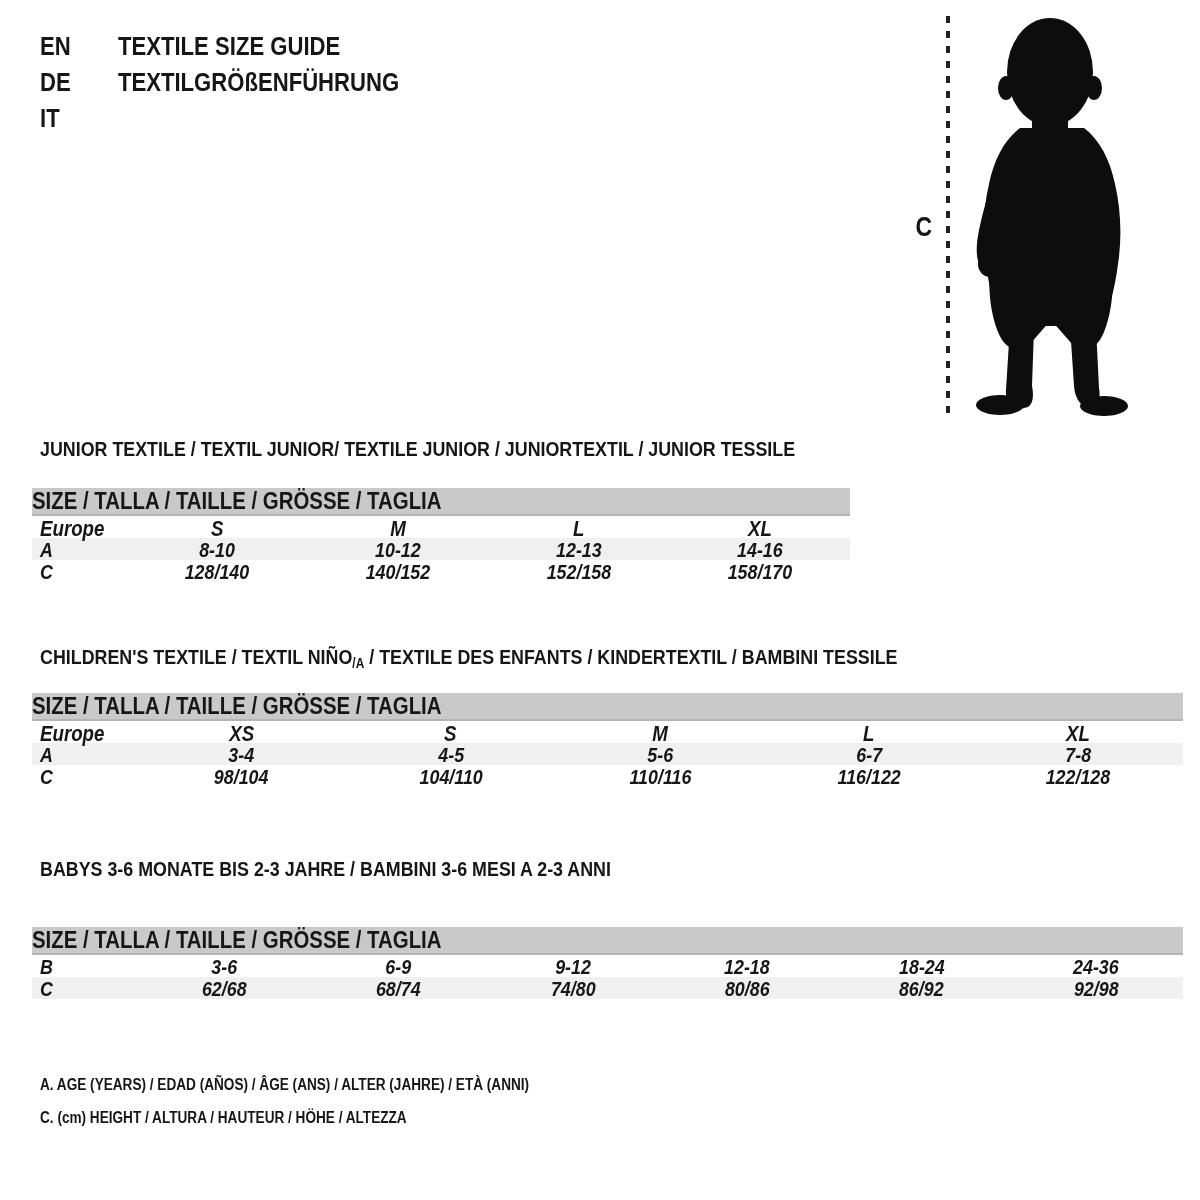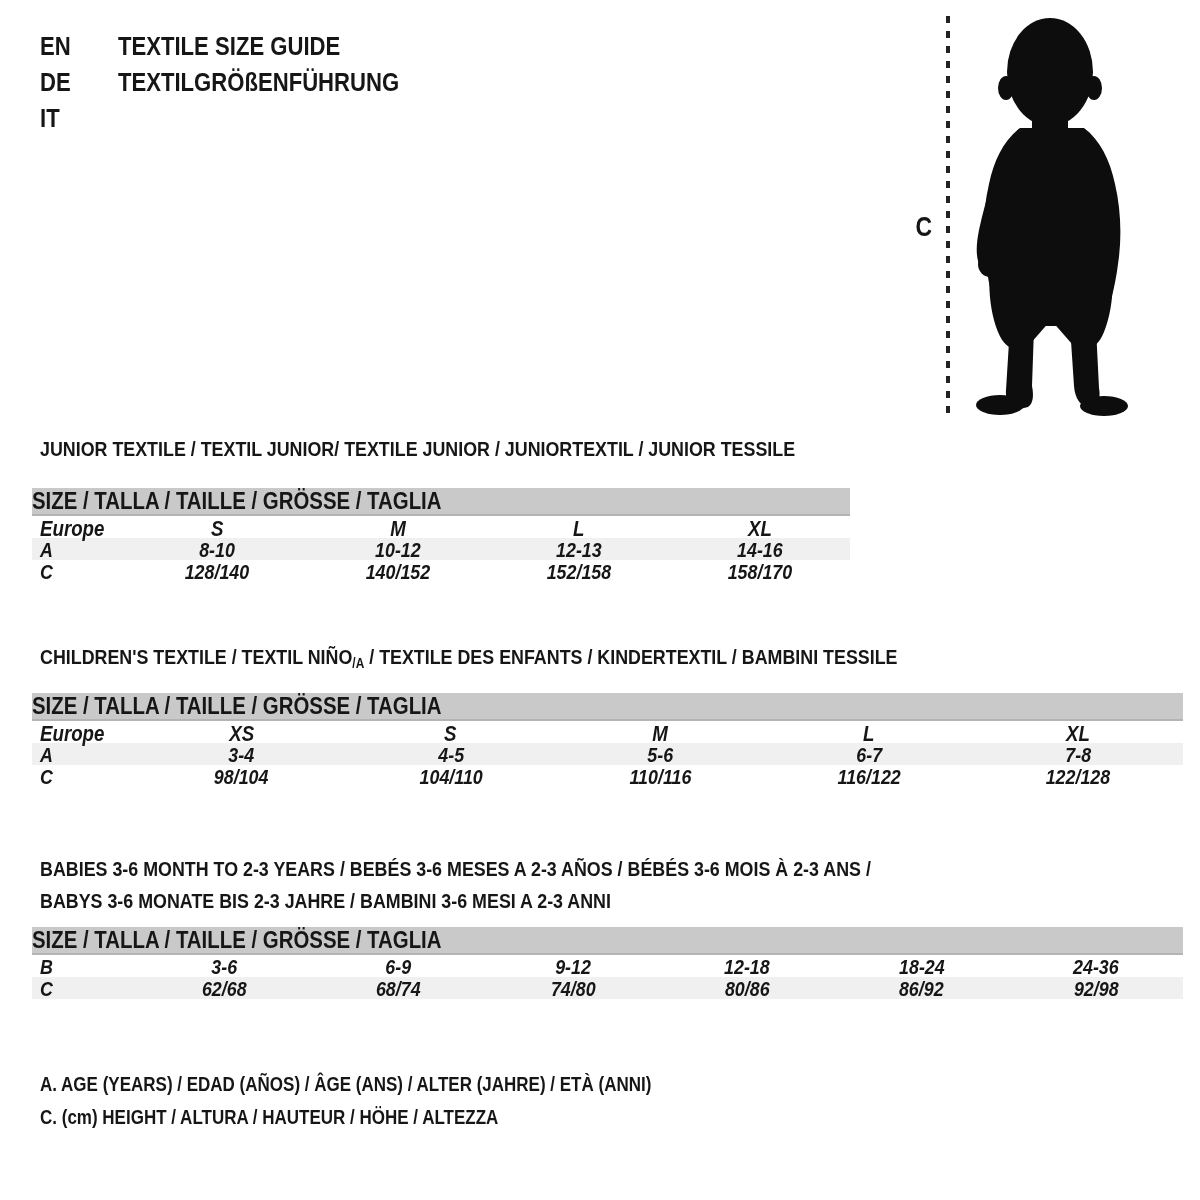--- a/index.html
+++ b/index.html
@@ -43,21 +43,21 @@
   .trow  { display:flex; align-items:flex-start; height:22px; font-size:21px;font-style:italic; }
   .trow.shaded { background:#f0f0f0; }
   .trow.europe { font-size:22px; }
   .tlabel { box-sizing:border-box; padding-left:8px; text-align:left; }
   .t-junior .tlabel   { width:95px;  }
   .t-children .tlabel { width:105px; }
   .t-babies .tlabel   { width:105px; }
   .tcell { flex:1; text-align:center; }
 
   
-  .footnotes { position:absolute; left:40px; top:1068px; font-size:20px; }
+  .footnotes { position:absolute; left:40px; top:1068px; font-size:16px; }
   .footnote  { height:33px; display:flex; align-items:center; }
 </style>
 </head>
 <body>
 
 <div class="canvas">
 
   <div class="lang-block">
     <div class="lang-row">
       <span class="lang-code"><span class="cond">EN</span></span>
@@ -153,21 +153,20 @@
       <span class="tlabel"><span class="cond">C</span></span>
       <span class="tcell"><span class="condc">98/104</span></span>
       <span class="tcell"><span class="condc">104/110</span></span>
       <span class="tcell"><span class="condc">110/116</span></span>
       <span class="tcell"><span class="condc">116/122</span></span>
       <span class="tcell"><span class="condc">122/128</span></span>
     </div>
   </div>
 
   <div class="sec-title title-babies">
-    <div><span class="cond">BABIES 3-6 MONTH TO 2-3 YEARS / BEBÉS 3-6 MESES A 2-3 AÑOS / BÉBÉS 3-6 MOIS À 2-3 ANS /</span></div>
     <div><span class="cond">BABYS 3-6 MONATE BIS 2-3 JAHRE / BAMBINI 3-6 MESI A 2-3 ANNI</span></div>
   </div>
   <div class="stable t-babies">
     <div class="size-bar">
       <span class="cond">SIZE / TALLA / TAILLE / GRÖSSE / TAGLIA</span>
     </div>
     <div class="trow">
       <span class="tlabel"><span class="cond">B</span></span>
       <span class="tcell"><span class="condc">3-6</span></span>
       <span class="tcell"><span class="condc">6-9</span></span>

